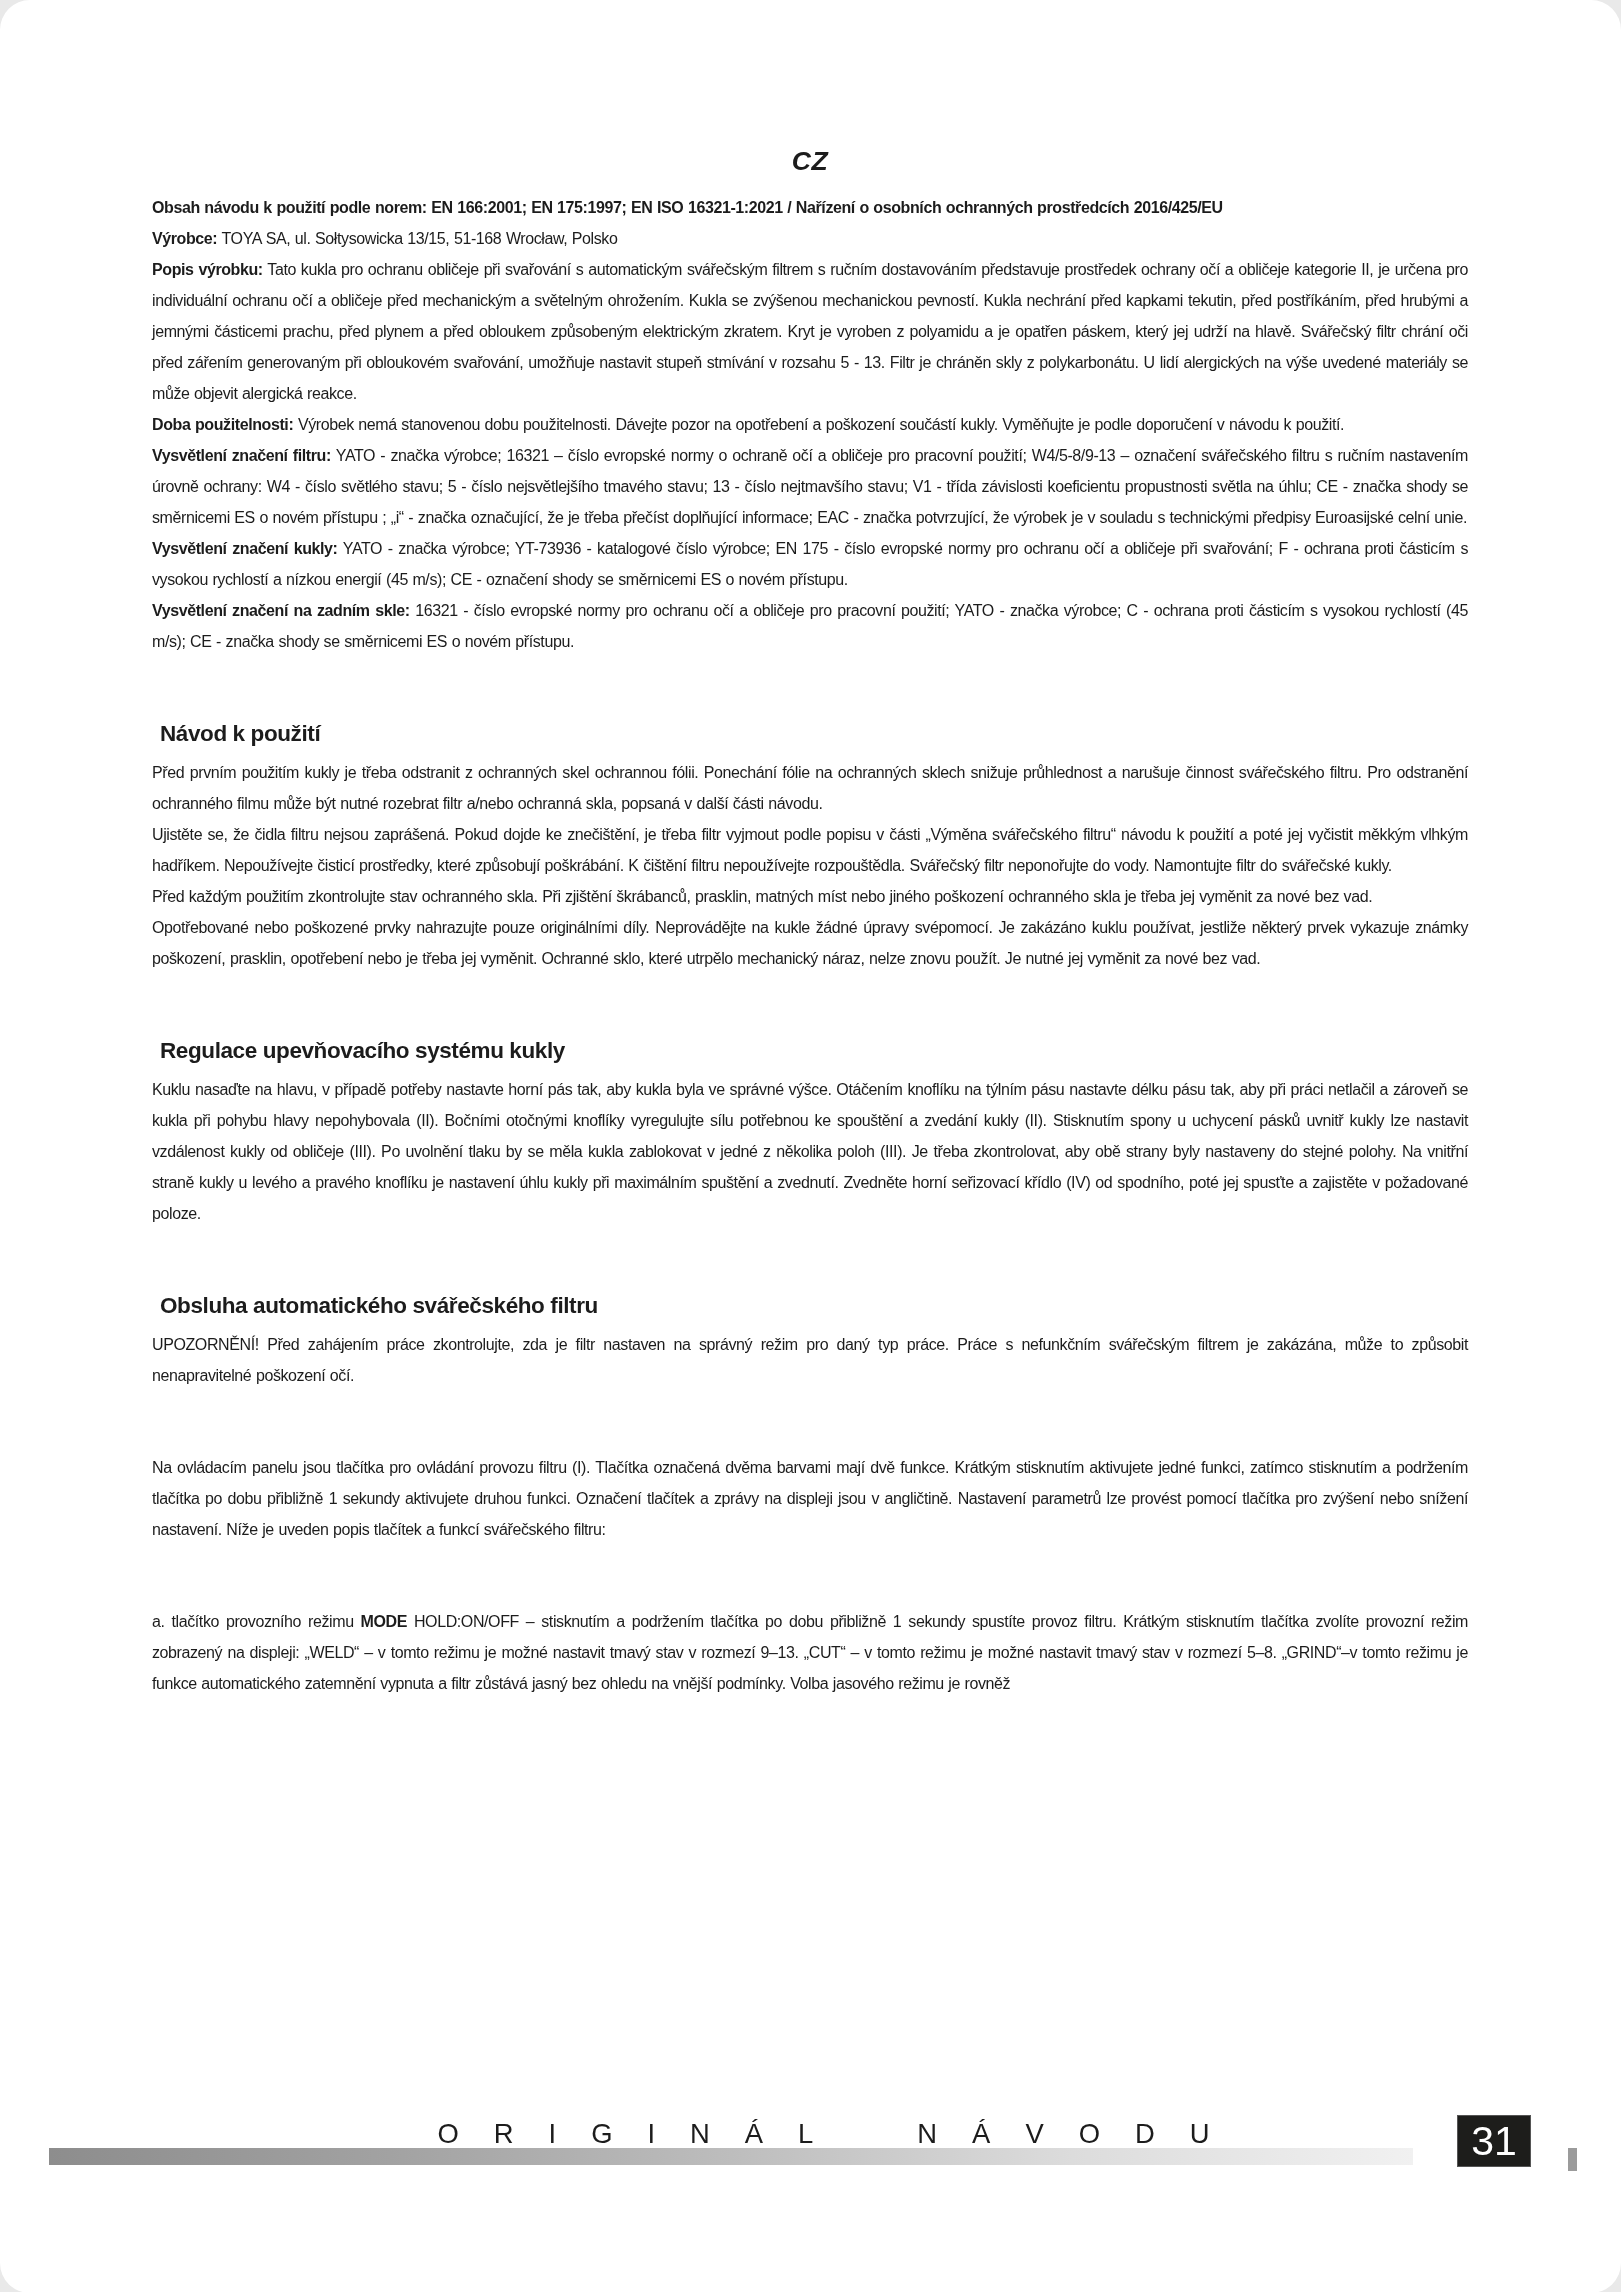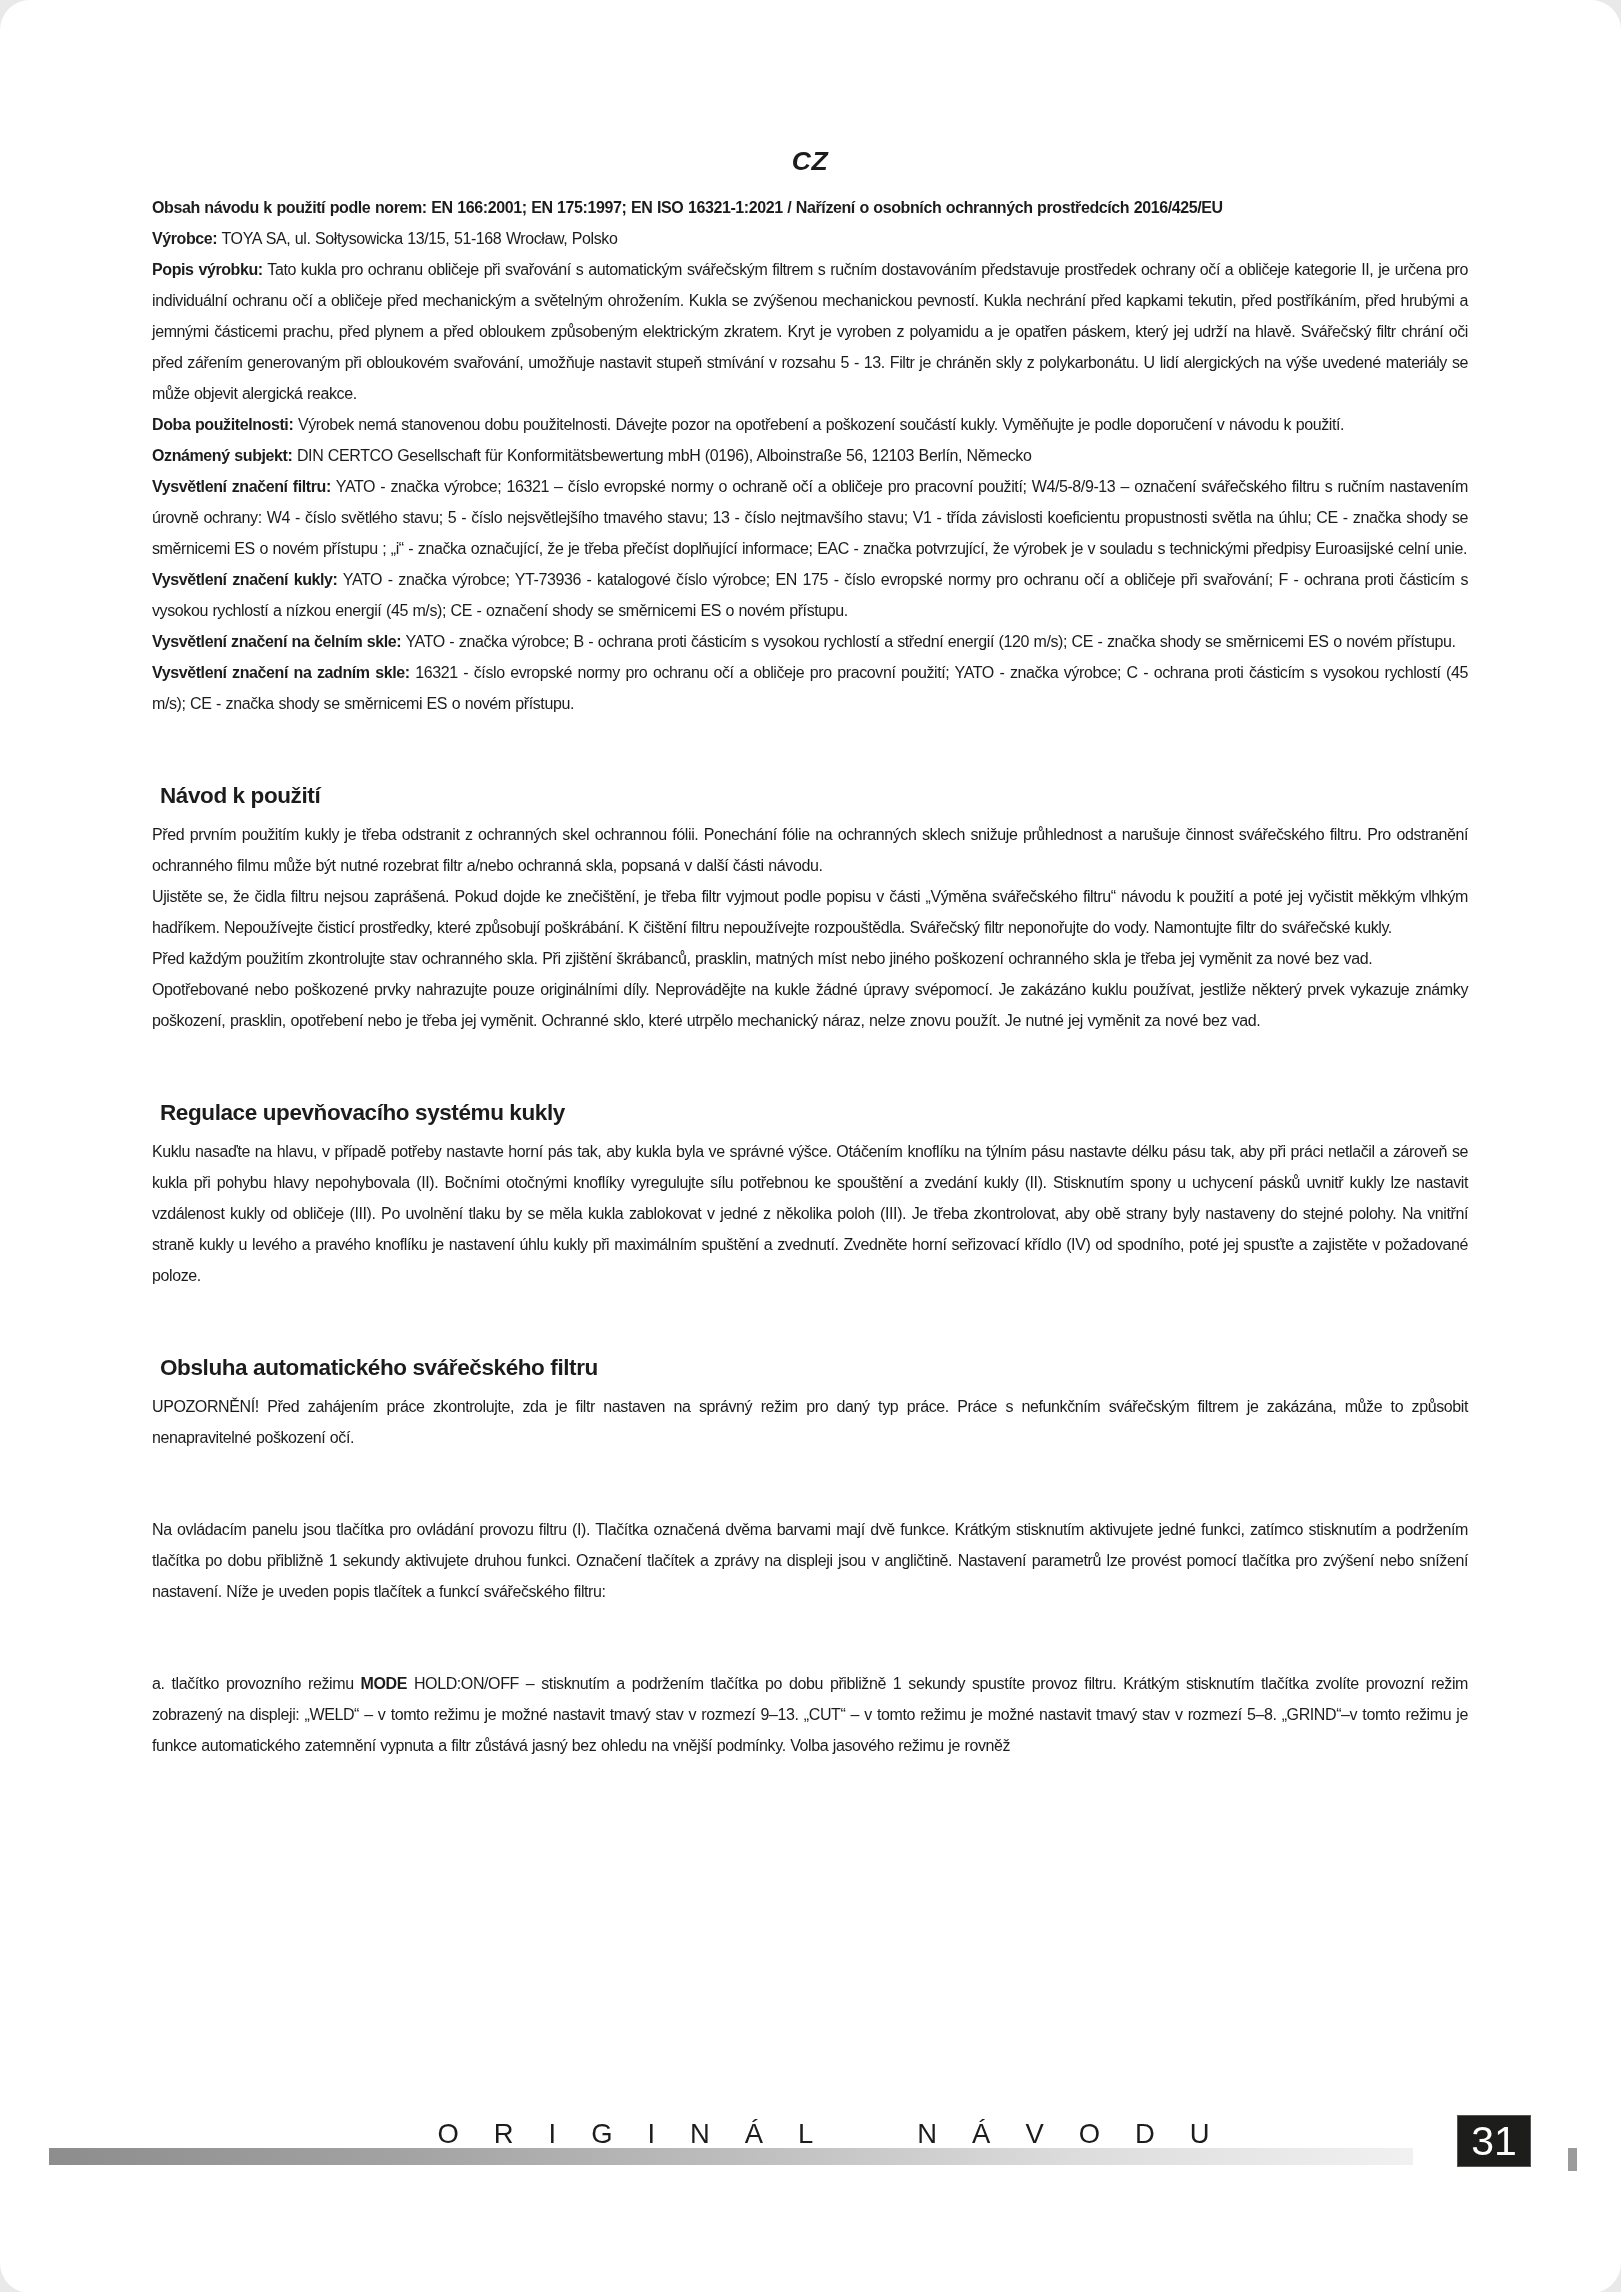--- a/index.html
+++ b/index.html
@@ -90,24 +90,22 @@
 
   <div class="content">
     <div class="lang-code">CZ</div>
 
     <div>
         <section class="block">
           <p><b>Obsah návodu k použití podle norem: EN 166:2001; EN 175:1997; EN ISO 16321-1:2021 / Nařízení o osobních ochranných prostředcích 2016/425/EU</b></p>
           <p><b>Výrobce:</b> TOYA SA, ul. Sołtysowicka 13/15, 51-168 Wrocław, Polsko</p>
           <p><b>Popis výrobku:</b> Tato kukla pro ochranu obličeje při svařování s automatickým svářečským filtrem s ručním dostavováním představuje prostředek ochrany očí a obličeje kategorie II, je určena pro individuální ochranu očí a obličeje před mechanickým a světelným ohrožením. Kukla se zvýšenou mechanickou pevností. Kukla nechrání před kapkami tekutin, před postříkáním, před hrubými a jemnými částicemi prachu, před plynem a před obloukem způsobeným elektrickým zkratem. Kryt je vyroben z polyamidu a je opatřen páskem, který jej udrží na hlavě. Svářečský filtr chrání oči před zářením generovaným při obloukovém svařování, umožňuje nastavit stupeň stmívání v rozsahu 5 - 13. Filtr je chráněn skly z polykarbonátu. U lidí alergických na výše uvedené materiály se může objevit alergická reakce.</p>
           <p><b>Doba použitelnosti:</b> Výrobek nemá stanovenou dobu použitelnosti. Dávejte pozor na opotřebení a poškození součástí kukly. Vyměňujte je podle doporučení v návodu k použití.</p>
-          <p><b>Oznámený subjekt:</b> DIN CERTCO Gesellschaft für Konformitätsbewertung mbH (0196), Alboinstraße 56, 12103 Berlín, Německo</p>
           <p><b>Vysvětlení značení filtru:</b> YATO - značka výrobce; 16321 – číslo evropské normy o ochraně očí a obličeje pro pracovní použití; W4/5-8/9-13 – označení svářečského filtru s ručním nastavením úrovně ochrany: W4 - číslo světlého stavu; 5 - číslo nejsvětlejšího tmavého stavu; 13 - číslo nejtmavšího stavu; V1 - třída závislosti koeficientu propustnosti světla na úhlu; CE - značka shody se směrnicemi ES o novém přístupu ; „i“ - značka označující, že je třeba přečíst doplňující informace; EAC - značka potvrzující, že výrobek je v souladu s technickými předpisy Euroasijské celní unie.</p>
           <p><b>Vysvětlení značení kukly:</b> YATO - značka výrobce; YT-73936 - katalogové číslo výrobce; EN 175 - číslo evropské normy pro ochranu očí a obličeje při svařování; F - ochrana proti částicím s vysokou rychlostí a nízkou energií (45 m/s); CE - označení shody se směrnicemi ES o novém přístupu.</p>
-          <p><b>Vysvětlení značení na čelním skle:</b> YATO - značka výrobce; B - ochrana proti částicím s vysokou rychlostí a střední energií (120 m/s); CE - značka shody se směrnicemi ES o novém přístupu.</p>
           <p><b>Vysvětlení značení na zadním skle:</b> 16321 - číslo evropské normy pro ochranu očí a obličeje pro pracovní použití; YATO - značka výrobce; C - ochrana proti částicím s vysokou rychlostí (45 m/s); CE - značka shody se směrnicemi ES o novém přístupu.</p>
         </section>
         <section class="block">
           <h2>Návod k použití</h2>
           <p>Před prvním použitím kukly je třeba odstranit z ochranných skel ochrannou fólii. Ponechání fólie na ochranných sklech snižuje průhlednost a narušuje činnost svářečského filtru. Pro odstranění ochranného filmu může být nutné rozebrat filtr a/nebo ochranná skla, popsaná v další části návodu.</p>
           <p>Ujistěte se, že čidla filtru nejsou zaprášená. Pokud dojde ke znečištění, je třeba filtr vyjmout podle popisu v části „Výměna svářečského filtru“ návodu k použití a poté jej vyčistit měkkým vlhkým hadříkem. Nepoužívejte čisticí prostředky, které způsobují poškrábání. K čištění filtru nepoužívejte rozpouštědla. Svářečský filtr neponořujte do vody. Namontujte filtr do svářečské kukly.</p>
           <p>Před každým použitím zkontrolujte stav ochranného skla. Při zjištění škrábanců, prasklin, matných míst nebo jiného poškození ochranného skla je třeba jej vyměnit za nové bez vad.</p>
           <p>Opotřebované nebo poškozené prvky nahrazujte pouze originálními díly. Neprovádějte na kukle žádné úpravy svépomocí. Je zakázáno kuklu používat, jestliže některý prvek vykazuje známky poškození, prasklin, opotřebení nebo je třeba jej vyměnit. Ochranné sklo, které utrpělo mechanický náraz, nelze znovu použít. Je nutné jej vyměnit za nové bez vad.</p>
         </section>
         <section class="block">

